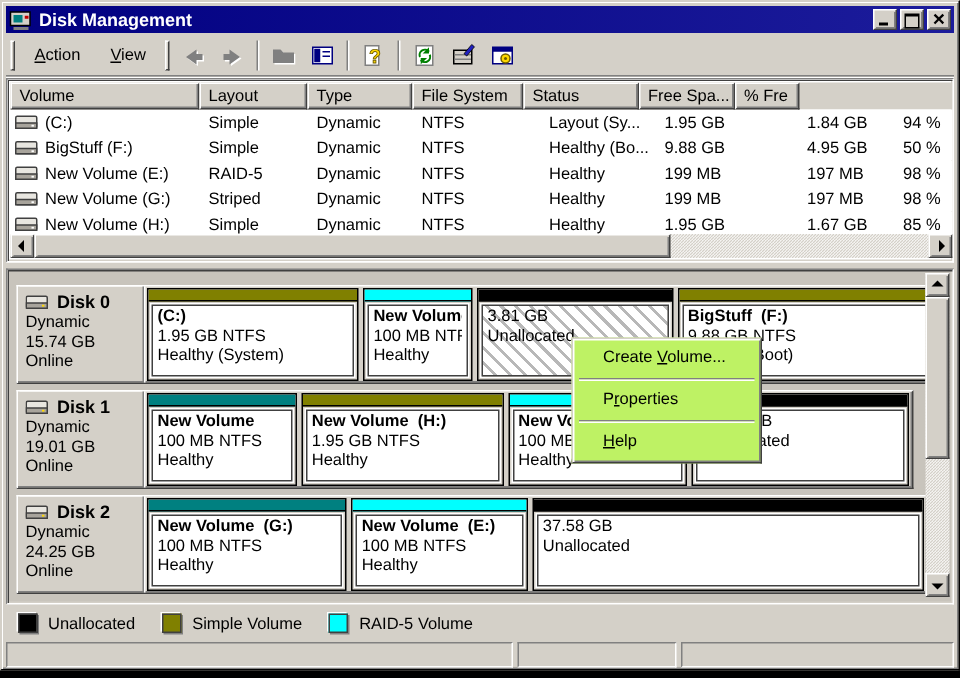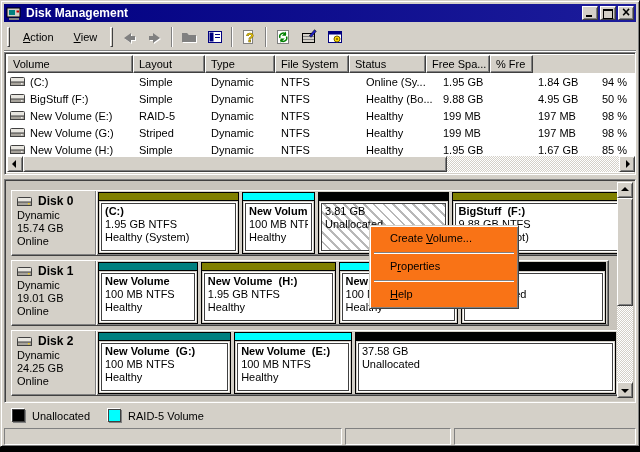--- a/index.html
+++ b/index.html
@@ -78,21 +78,21 @@
   .pline{line-height:13px;white-space:nowrap;overflow:hidden;}
   
   .legendbar{position:absolute;left:3px;top:403px;width:632px;height:23px;display:flex;align-items:center;padding-left:8px;}
   .leg-item{display:flex;align-items:center;margin-right:18px;}
   .leg-swatch{width:13px;height:13px;border:1px solid #404040;box-shadow:-1px -1px 0 #fff,1px 1px 0 #808080;margin-right:7px;}
   
   .statusbar{position:absolute;left:3px;top:427px;width:632px;height:17px;display:flex;gap:3px;}
   .st-cell{height:100%;border:1px solid;border-color:#808080 #fff #fff #808080;}
   .st-cell.c1{flex:0 0 338px;} .st-cell.c2{flex:0 0 106px;} .st-cell.c3{flex:1;}
   
-  .ctxmenu{position:absolute;left:368px;top:224px;width:150px;z-index:50;background:#f97316;padding:2px;
+  .ctxmenu{position:absolute;left:380px;top:224px;width:127px;z-index:50;background:#bef264;padding:2px;
     border:1px solid;border-color:#d4d0c8 #404040 #404040 #d4d0c8;
     box-shadow:inset 1px 1px 0 #fff, inset -1px -1px 0 #808080;}
   .cm-item{height:22px;padding:4px 6px 0 18px;white-space:nowrap;}
   .cm-sep{height:0;border-top:1px solid #808080;border-bottom:1px solid #fff;margin:2px 2px;}
 </style>
 </head>
 <body>
 
 <div class="window">
 
@@ -191,21 +191,21 @@
             <svg width="16" height="12" viewBox="0 0 16 12">
               <rect x="0.5" y="1.5" width="14" height="8" rx="1" fill="#e8e6e0" stroke="#404040"></rect>
               <rect x="0.5" y="6" width="14" height="3.5" fill="#a8a49c" stroke="#404040"></rect>
               <rect x="11" y="7.2" width="1.6" height="1.2" fill="#fff"></rect>
             </svg>
             <span>(C:)</span>
           </div>
           <div class="lcell" style="width: 72px;">Simple</div>
           <div class="lcell" style="width: 70px;">Dynamic</div>
           <div class="lcell" style="width: 85px;">NTFS</div>
-          <div class="lcell" style="width: 77px;">Online (Sy...</div>
+          <div class="lcell" style="width: 77px;">Layout (Sy...</div>
           <div class="lcell" style="width: 95px;">1.95 GB</div>
           <div class="lcell" style="width: 64px;">1.84 GB</div>
           <div class="lcell" style="width: 43px;">94 %</div>
         </div>
         <div class="lrow">
           <div class="lcell vol" style="width: 126px;">
             <svg width="16" height="12" viewBox="0 0 16 12">
               <rect x="0.5" y="1.5" width="14" height="8" rx="1" fill="#e8e6e0" stroke="#404040"></rect>
               <rect x="0.5" y="6" width="14" height="3.5" fill="#a8a49c" stroke="#404040"></rect>
               <rect x="11" y="7.2" width="1.6" height="1.2" fill="#fff"></rect>
@@ -432,20 +432,24 @@
         </span>
     </div>
   </div>
 
   <div class="legendbar" id="legendbar">
       <span class="leg-item">
         <span class="leg-swatch" style="background: rgb(0, 0, 0);"></span>
         <span>Unallocated</span>
       </span>
       <span class="leg-item">
+        <span class="leg-swatch" style="background: rgb(128, 128, 0);"></span>
+        <span>Simple Volume</span>
+      </span>
+      <span class="leg-item">
         <span class="leg-swatch" style="background: rgb(0, 255, 255);"></span>
         <span>RAID-5 Volume</span>
       </span>
     </div>
 
   <div class="statusbar">
     <span class="st-cell c1"></span>
     <span class="st-cell c2"></span>
     <span class="st-cell c3"></span>
   </div>

